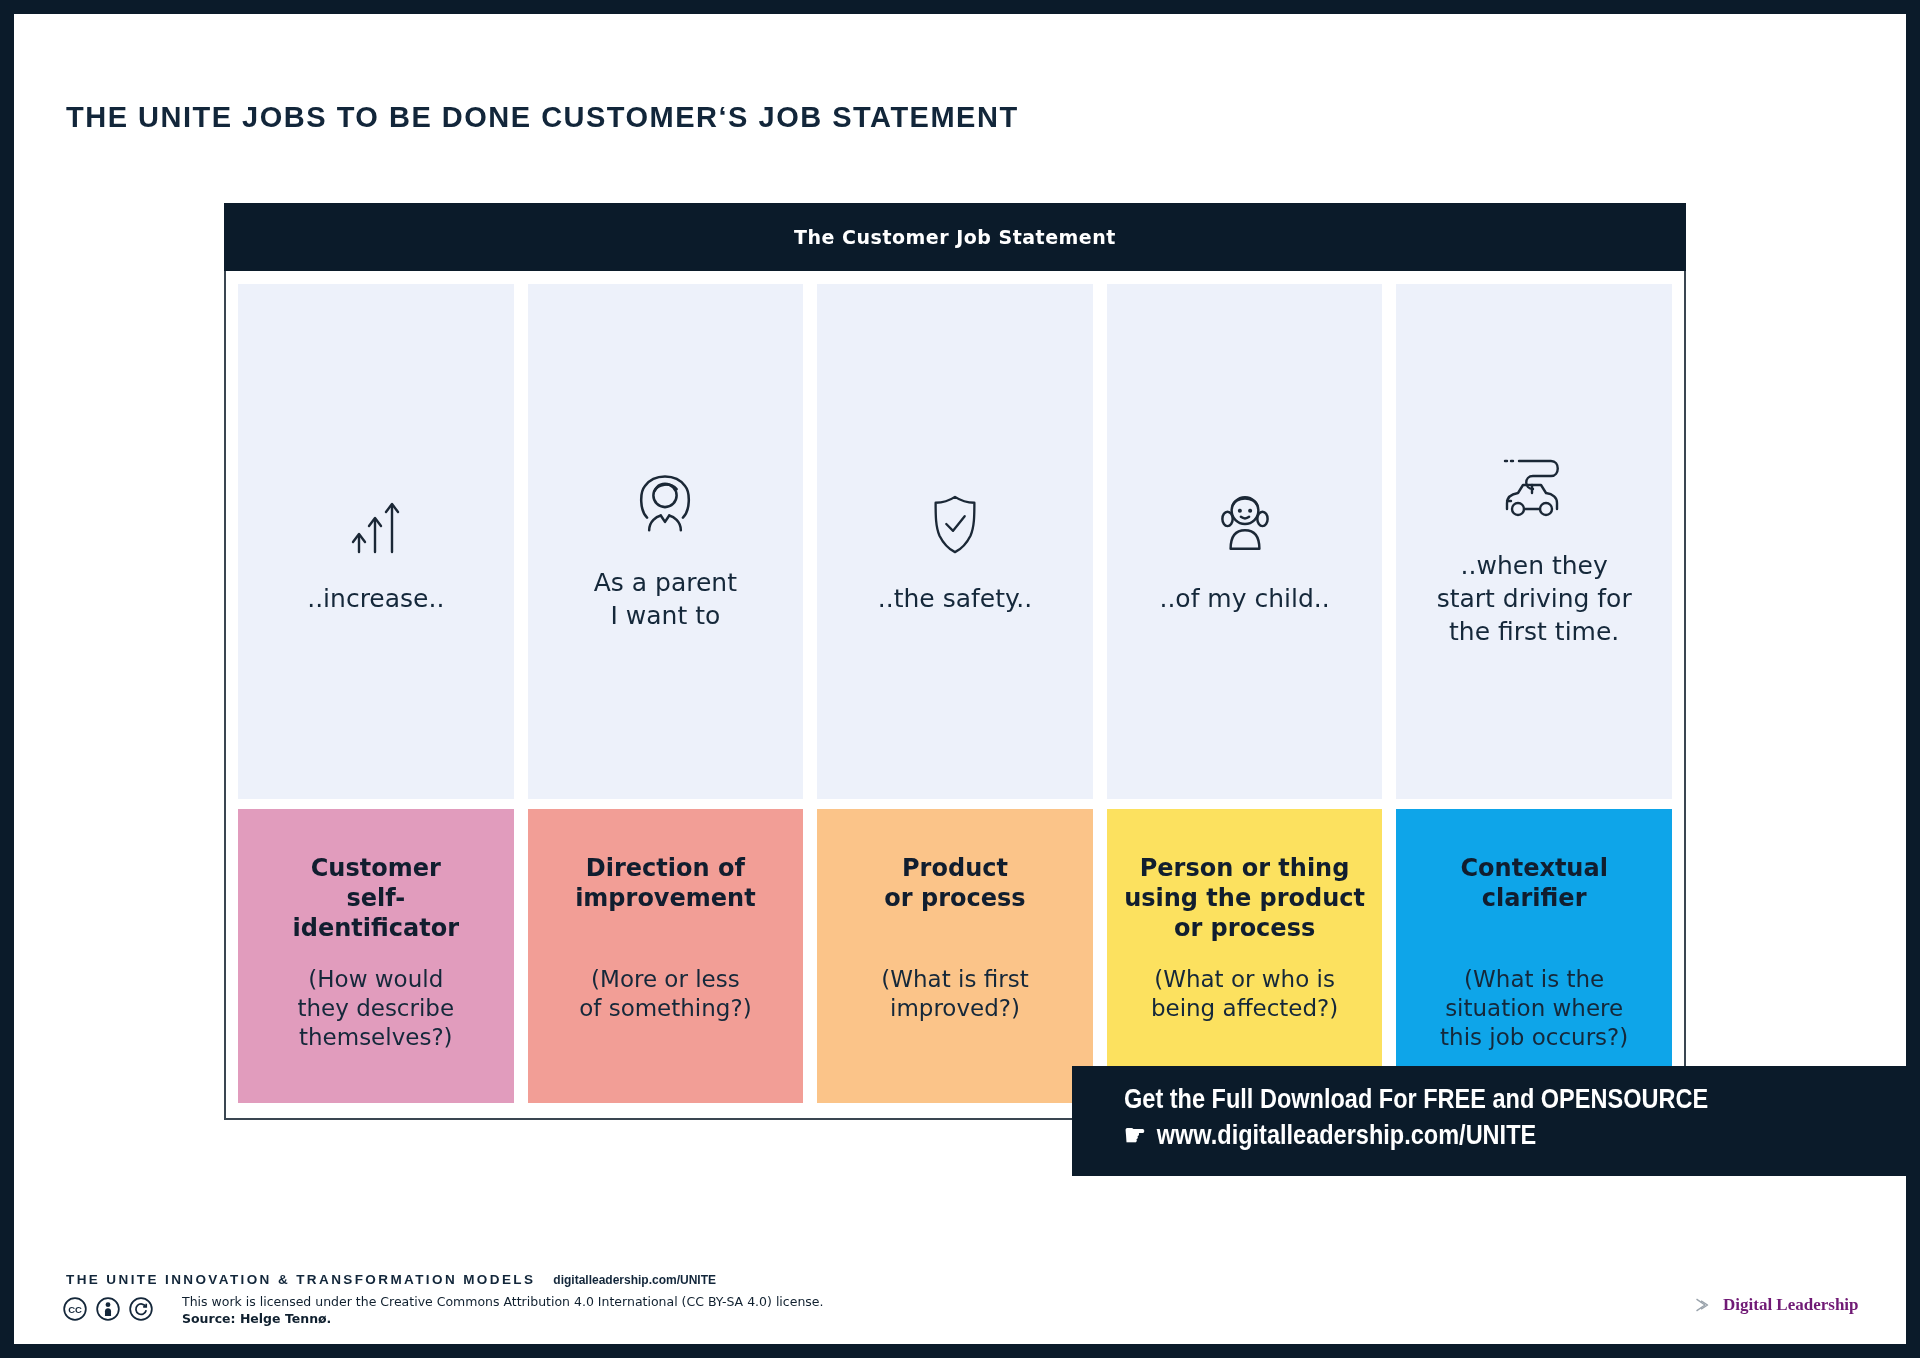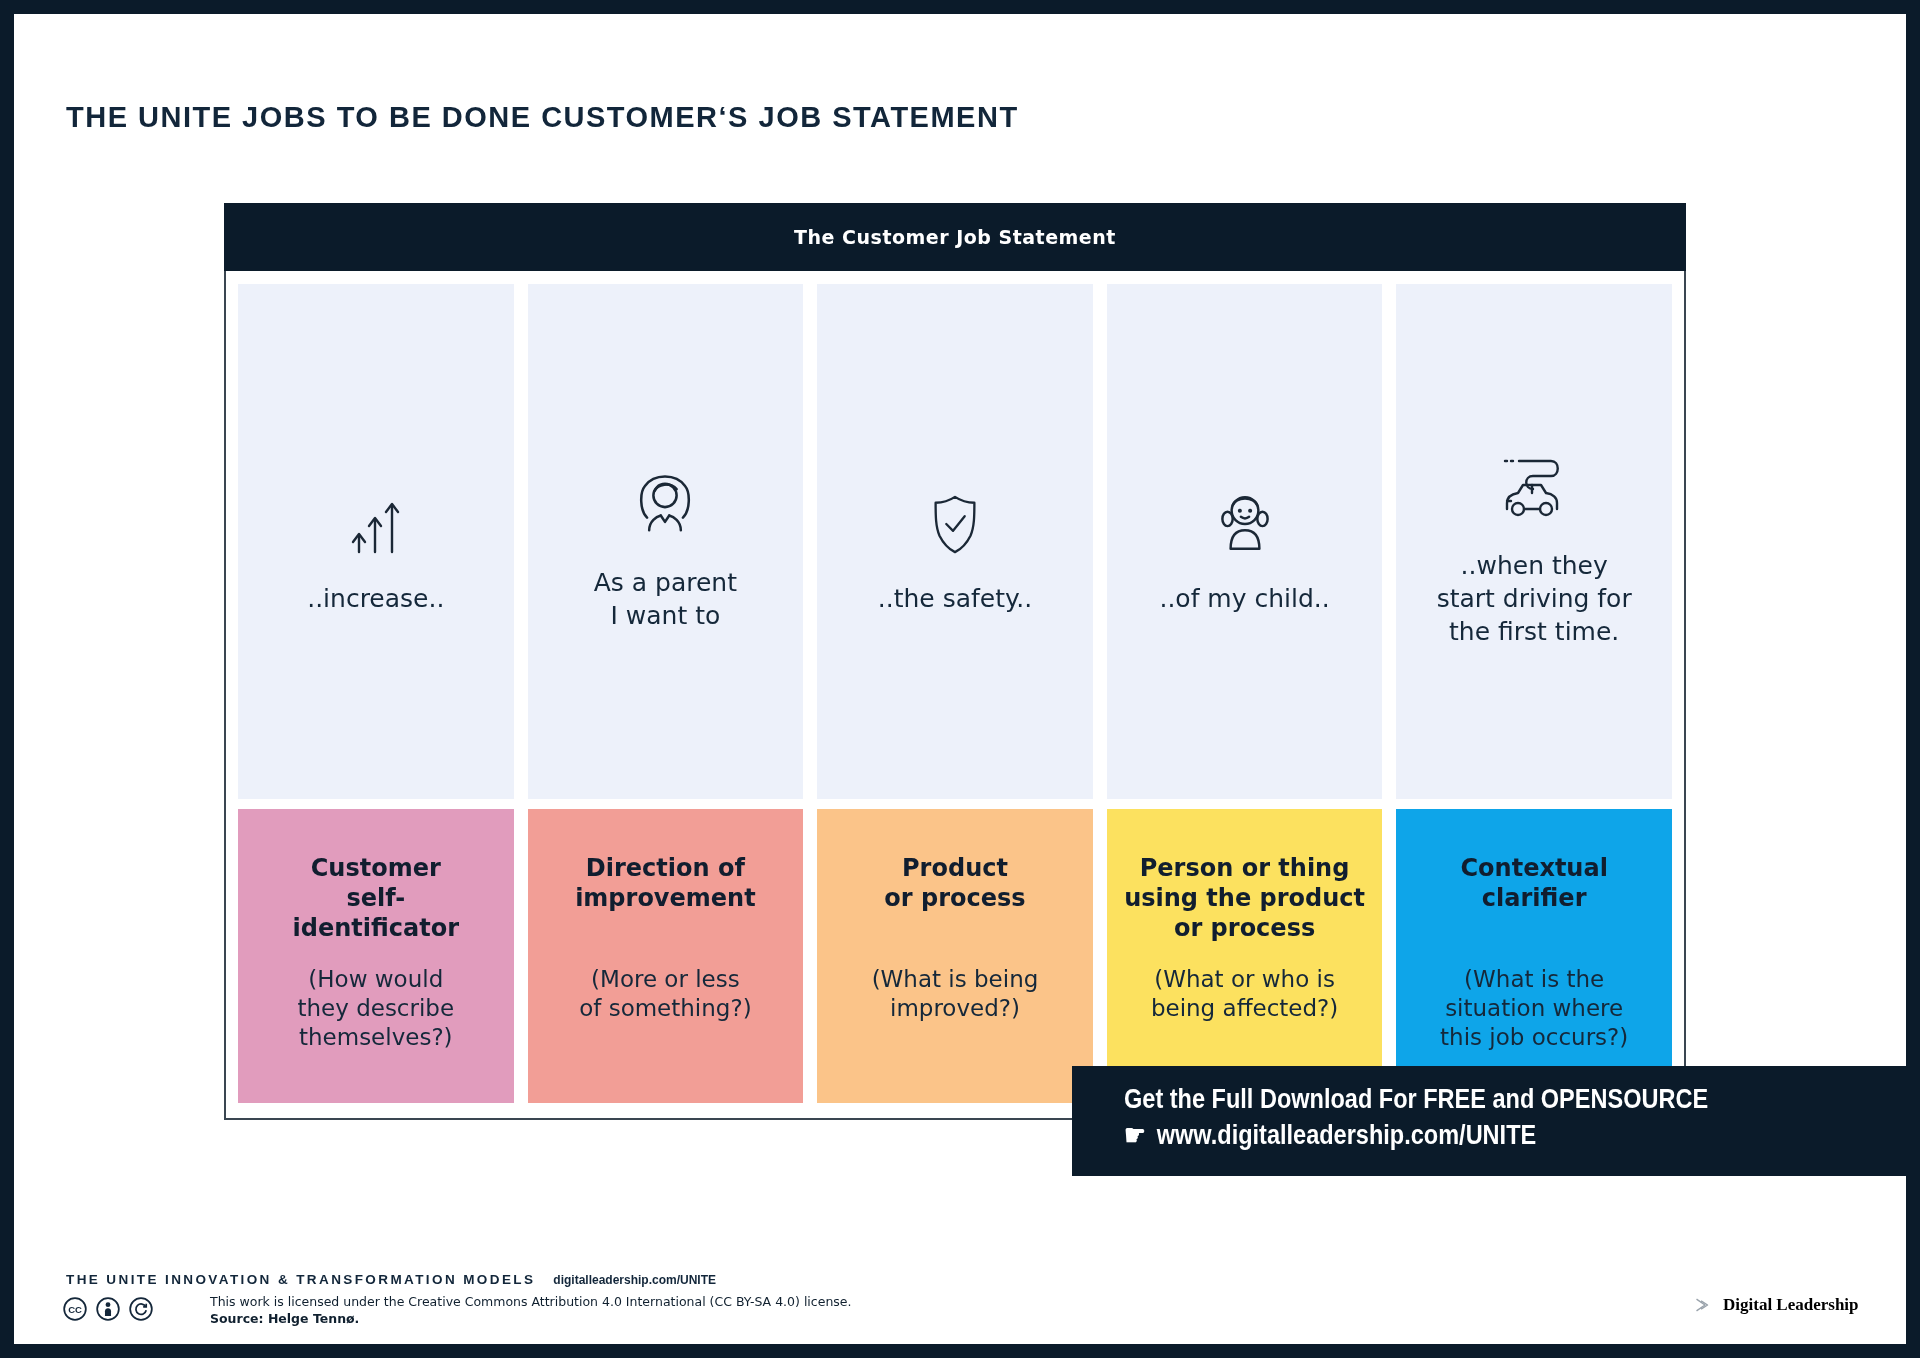--- a/index.html
+++ b/index.html
@@ -35,27 +35,27 @@
   .promo-inner{transform:scaleX(.84);transform-origin:left top;}
   .promo-line1{font-family:"Liberation Sans",sans-serif;font-weight:700;font-size:28px;white-space:nowrap;}
   .promo-line2{margin-top:4px;display:flex;align-items:center;gap:13px;
                font-family:"Liberation Sans",sans-serif;font-weight:700;font-size:28px;white-space:nowrap;}
   .hand{font-size:29px;line-height:1;}
 
   
   .footer-models{position:absolute;left:66px;top:1272px;display:flex;align-items:baseline;gap:18px;color:#12263a;}
   .models-label{font-family:"Liberation Sans",sans-serif;font-weight:700;font-size:13.5px;letter-spacing:2.4px;}
   .models-link{font-family:"Liberation Sans",sans-serif;font-weight:700;font-size:12px;}
-  .footer-license{position:absolute;left:62px;top:1294px;display:flex;align-items:flex-start;gap:28px;}
+  .footer-license{position:absolute;left:62px;top:1294px;display:flex;align-items:flex-start;}
   .cc-icons{display:flex;gap:7px;margin-top:2px;}
   .cc-badge{width:26px;height:26px;}
   .license-block{margin-left:28px;font-size:12.5px;line-height:16.5px;color:#10202f;}
   .source{font-weight:700;}
   .brand{position:absolute;left:1692px;top:1295px;display:flex;align-items:center;gap:9px;z-index:20;}
-  .brand-name{font-family:"Liberation Serif",serif;font-weight:700;font-size:17px;color:#000000;white-space:nowrap;}
+  .brand-name{font-family:"Liberation Serif",serif;font-weight:700;font-size:17px;color:#701a75;white-space:nowrap;}
 </style>
 </head>
 <body>
 
 <div id="canvas">
 
   <h1 class="page-title">THE UNITE JOBS TO BE DONE CUSTOMER‘S JOB STATEMENT</h1>
 
   <div class="jobtable">
     <div class="table-header">The Customer Job Statement</div>
@@ -143,21 +143,21 @@
         </div>
         <div class="cell-bottom" style="background-color: rgb(242, 158, 150);">
           <div class="category">Direction of
 improvement</div>
           <div class="question">(More or less
 of something?)</div>
         </div>
         <div class="cell-bottom" style="background-color: rgb(251, 196, 137);">
           <div class="category">Product
 or process</div>
-          <div class="question">(What is being
+          <div class="question">(What is first
 improved?)</div>
         </div>
         <div class="cell-bottom" style="background-color: rgb(252, 225, 95);">
           <div class="category">Person or thing
 using the product
 or process</div>
           <div class="question">(What or who is
 being affected?)</div>
         </div>
         <div class="cell-bottom" style="background-color: #0ea5e9;">

